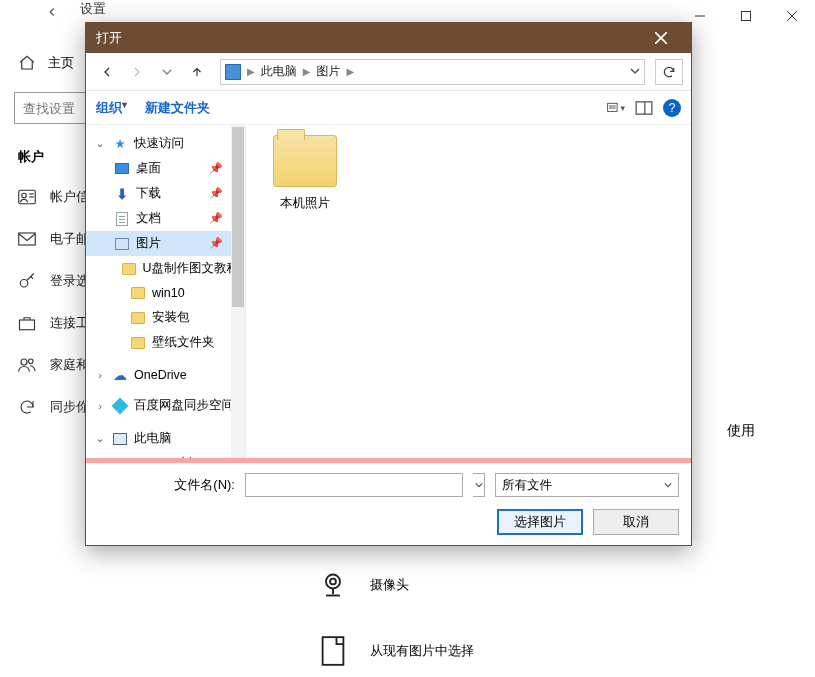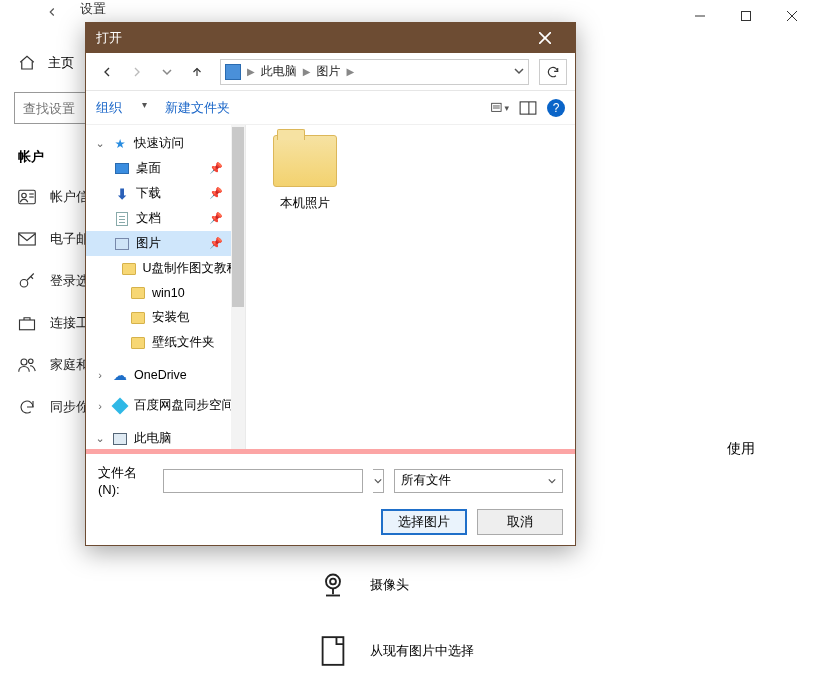--- a/index.html
+++ b/index.html
@@ -18,45 +18,45 @@
 .settings-side { width: 310px; padding: 12px 0 0 12px; }
 .home-row { display: flex; align-items: center; gap: 12px; padding: 10px 6px; }
 .home-icon { width: 18px; height: 18px; }
 .search-row { padding: 10px 2px 14px 2px; }
 .search-box { width: 280px; height: 32px; border: 1px solid #999; padding: 0 8px; font-size: 13px; background: #fff; }
 .side-heading { font-size: 13px; padding: 10px 6px; font-weight: 600; }
 .side-item { display: flex; align-items: center; gap: 14px; padding: 12px 6px; color: #222; }
 .side-item svg, .side-item .glyph { width: 18px; height: 18px; flex-shrink: 0; display: inline-flex; align-items: center; justify-content: center; font-size: 15px; }
 
 .settings-main { flex: 1; padding-top: 380px; }
-.right-text { position: absolute; right: 60px; top: 440px; font-size: 14px; }
+.right-text { position: absolute; right: 60px; top: 422px; font-size: 14px; }
 .main-row { display: flex; align-items: center; gap: 22px; padding: 18px 8px; }
 .main-row .icon-box { width: 30px; height: 30px; display:flex; align-items:center; justify-content:center; }
 
 
-.file-dialog { position: absolute; left: 85px; top: 22px; width: 491px; height: 524px; background: #fff; border: 1px solid #6d4c33; box-shadow: 0 6px 24px rgba(0,0,0,0.35); display:flex; flex-direction:column; }
+.file-dialog { position: absolute; left: 85px; top: 22px; width: 607px; height: 524px; background: #fff; border: 1px solid #6d4c33; box-shadow: 0 6px 24px rgba(0,0,0,0.35); display:flex; flex-direction:column; }
 .fd-titlebar { height: 30px; background: #6d4c33; color: #fff; display: flex; align-items: center; padding: 0 10px; }
 .fd-title { font-size: 13px; }
 .fd-close { margin-left: auto; width: 40px; height: 30px; display:flex; align-items:center; justify-content:center; }
 .fd-close svg { stroke: #fff; }
 
 .fd-navbar { height: 38px; display: flex; align-items: center; padding: 0 8px; gap: 4px; border-bottom: 1px solid #e6e6e6; }
 .nav-btn { width: 26px; height: 26px; display:flex; align-items:center; justify-content:center; color:#777; }
 .nav-btn.enabled { color:#222; }
 .address-bar { flex: 1; height: 26px; border: 1px solid #ccc; display: flex; align-items: center; padding: 0 4px; gap: 6px; margin: 0 6px; background:#fff; }
 .addr-icon { width:16px; height:16px; background:#4a90d9; border:1px solid #2a6bb0; }
 .addr-crumb { display:flex; align-items:center; gap:4px; font-size:12px; color:#222; }
 .addr-chev { color:#888; font-size:10px; }
 .addr-drop { margin-left:auto; color:#555; }
 .refresh-btn { width: 28px; height: 26px; border:1px solid #ccc; display:flex; align-items:center; justify-content:center; }
 .search-field { width: 170px; height: 26px; border:1px solid #ccc; display:flex; align-items:center; padding:0 6px; color:#888; font-size:12px; justify-content:space-between; }
 
 .fd-toolbar { height: 34px; display:flex; align-items:center; padding: 0 10px; gap: 18px; border-bottom: 1px solid #f0f0f0; }
 .tb-left { display:flex; gap:18px; }
-.tb-link { color:#1a66c8; font-size:13px; display:flex; align-items:flex-start; gap:20px; }
+.tb-link { color:#1a66c8; font-size:13px; display:flex; align-items:flex-start; gap:0;font-weight:bold; }
 .tb-right { margin-left:auto; display:flex; gap:10px; align-items:center; }
 .tb-icon { width:18px; height:18px; display:flex; align-items:center; justify-content:center; }
 .help-icon { width:18px; height:18px; border-radius:50%; background:#0a64c8; color:#fff; font-size:12px; display:flex; align-items:center; justify-content:center; }
 
 .fd-body { flex:1; display:flex; overflow:hidden; }
 .fd-tree { width: 160px; border-right: 1px solid #eaeaea; padding: 6px 0; font-size:12.5px; overflow-y:auto; position:relative; }
 .tree-scrollbar { position:absolute; right:0; top:0; bottom:0; width:14px; background:#f3f3f3; }
 .tree-thumb { position:absolute; right:1px; top:2px; width:12px; height:180px; background:#c9c9c9; }
 .tree-row { display:flex; align-items:center; gap:6px; padding: 4px 6px 4px 8px; white-space:nowrap; }
 .tree-row.sel { background:#cfe6fb; }

